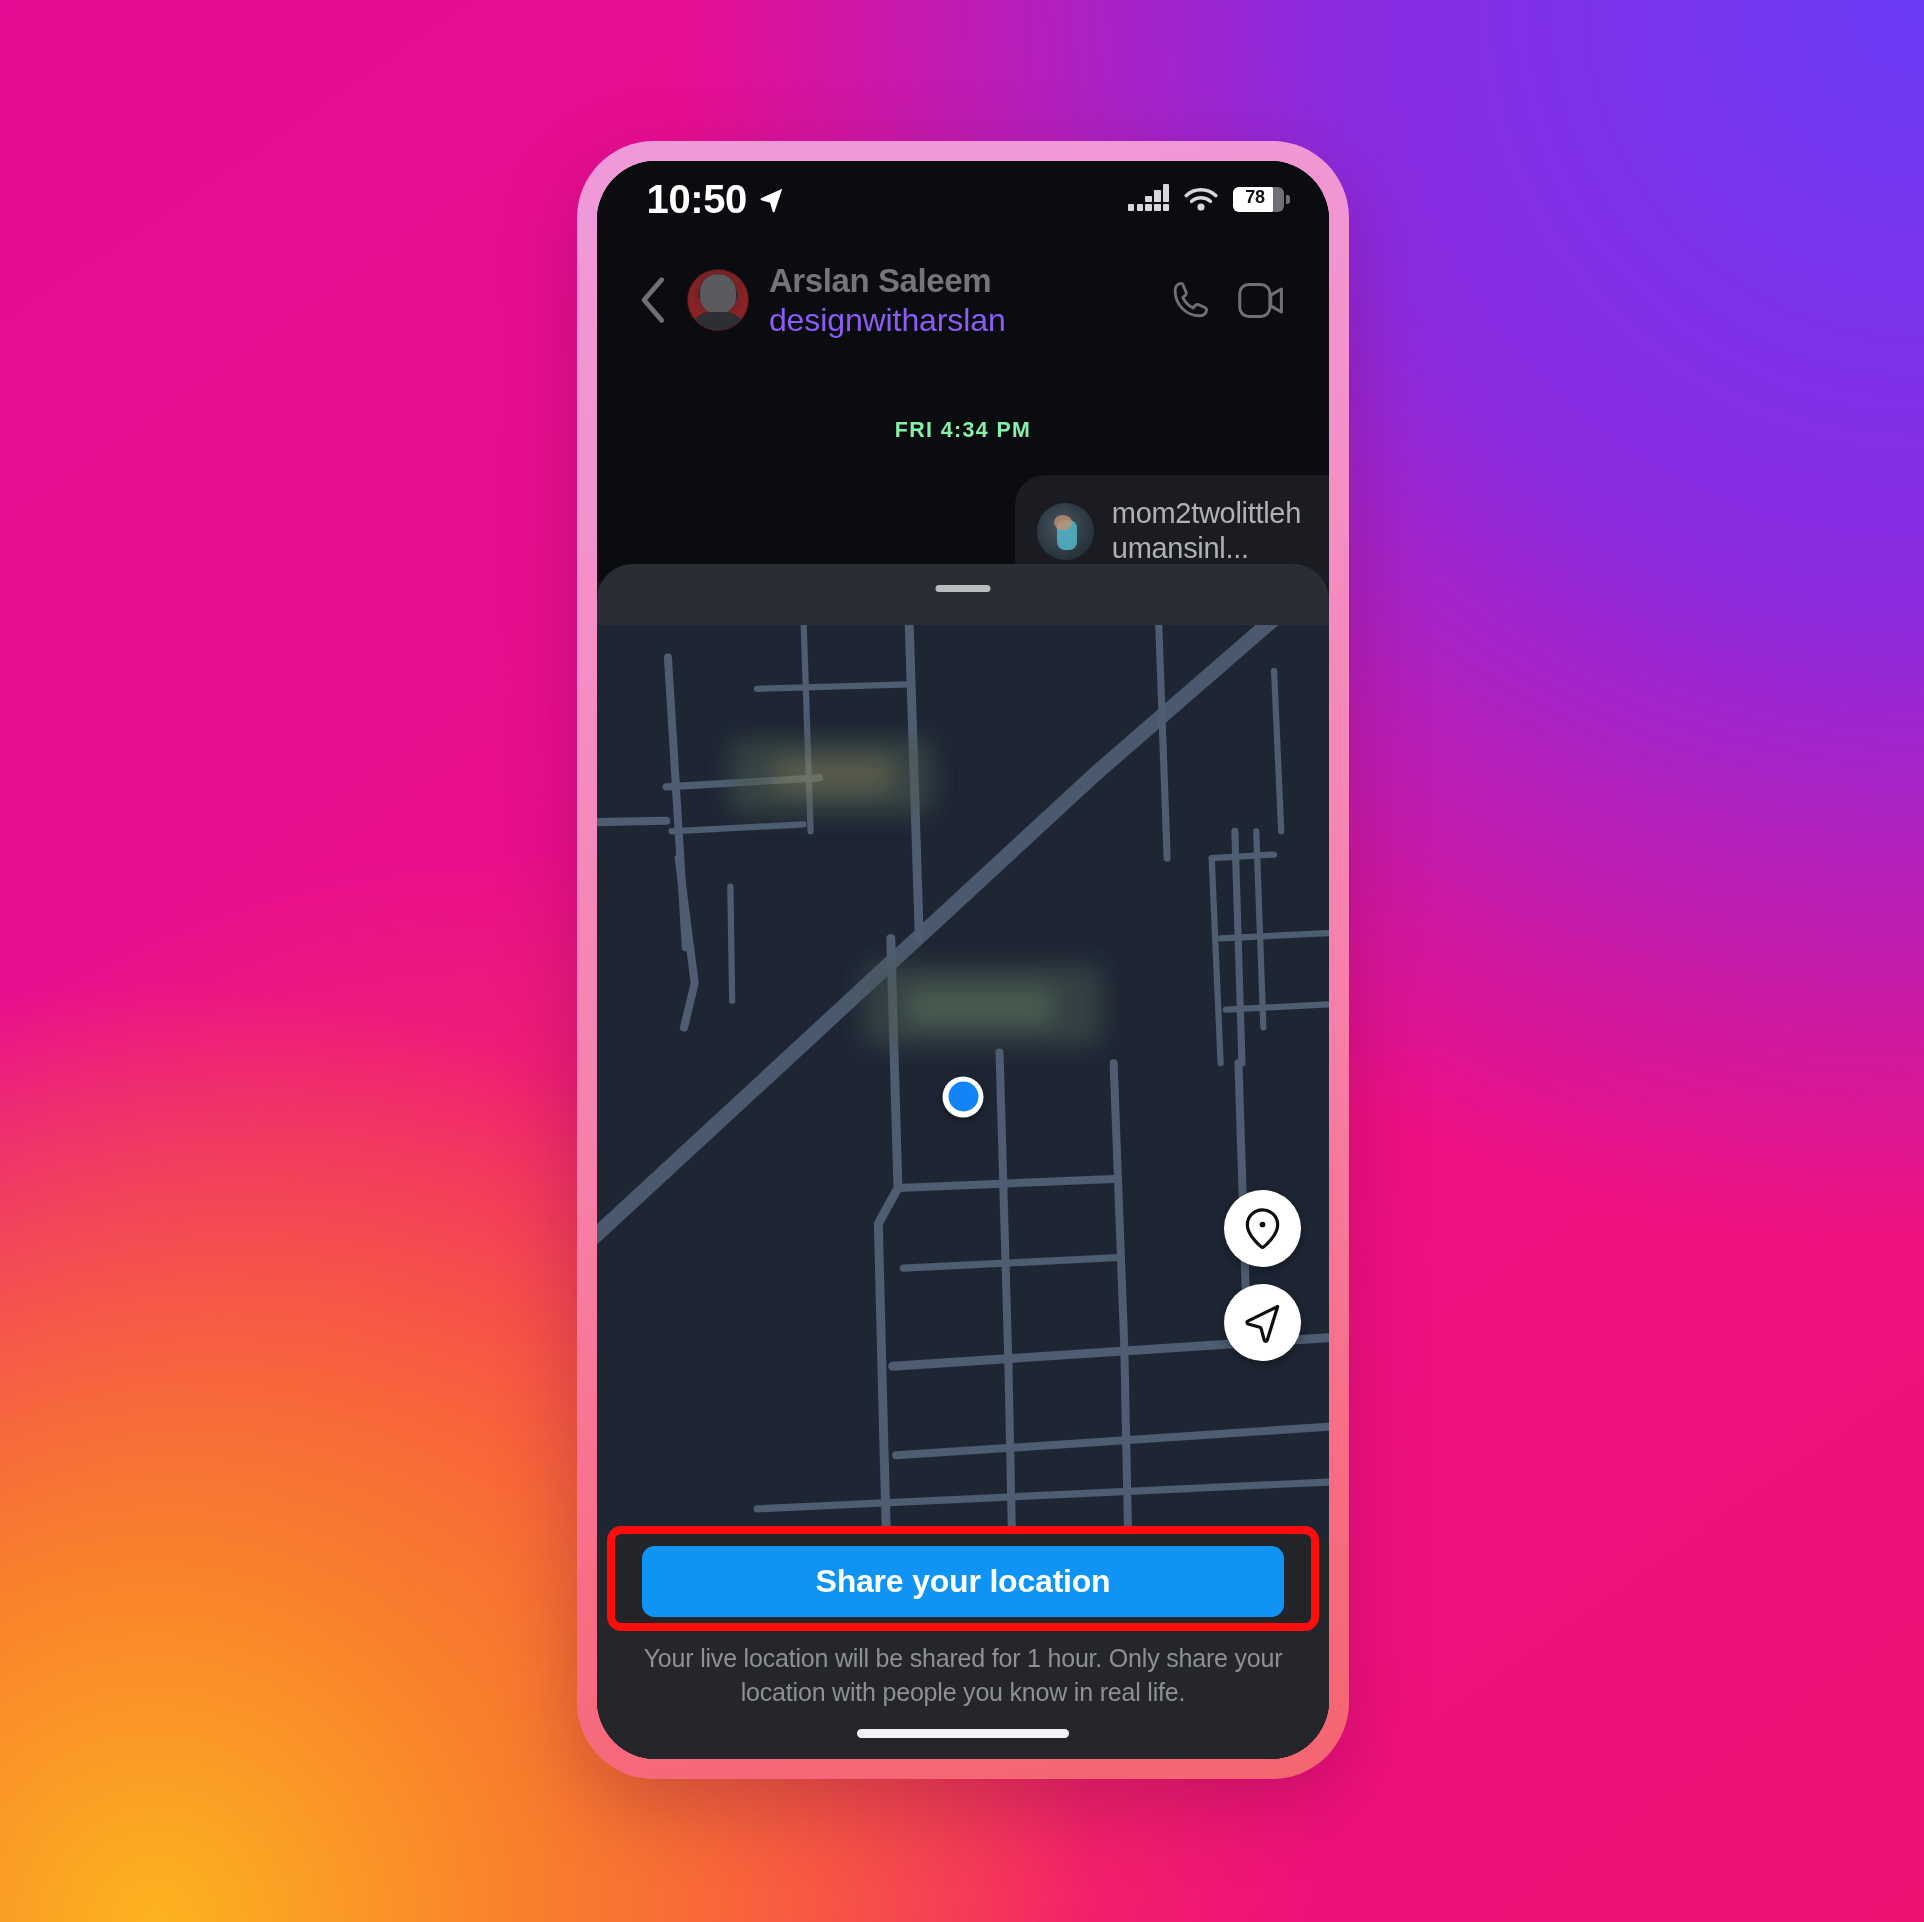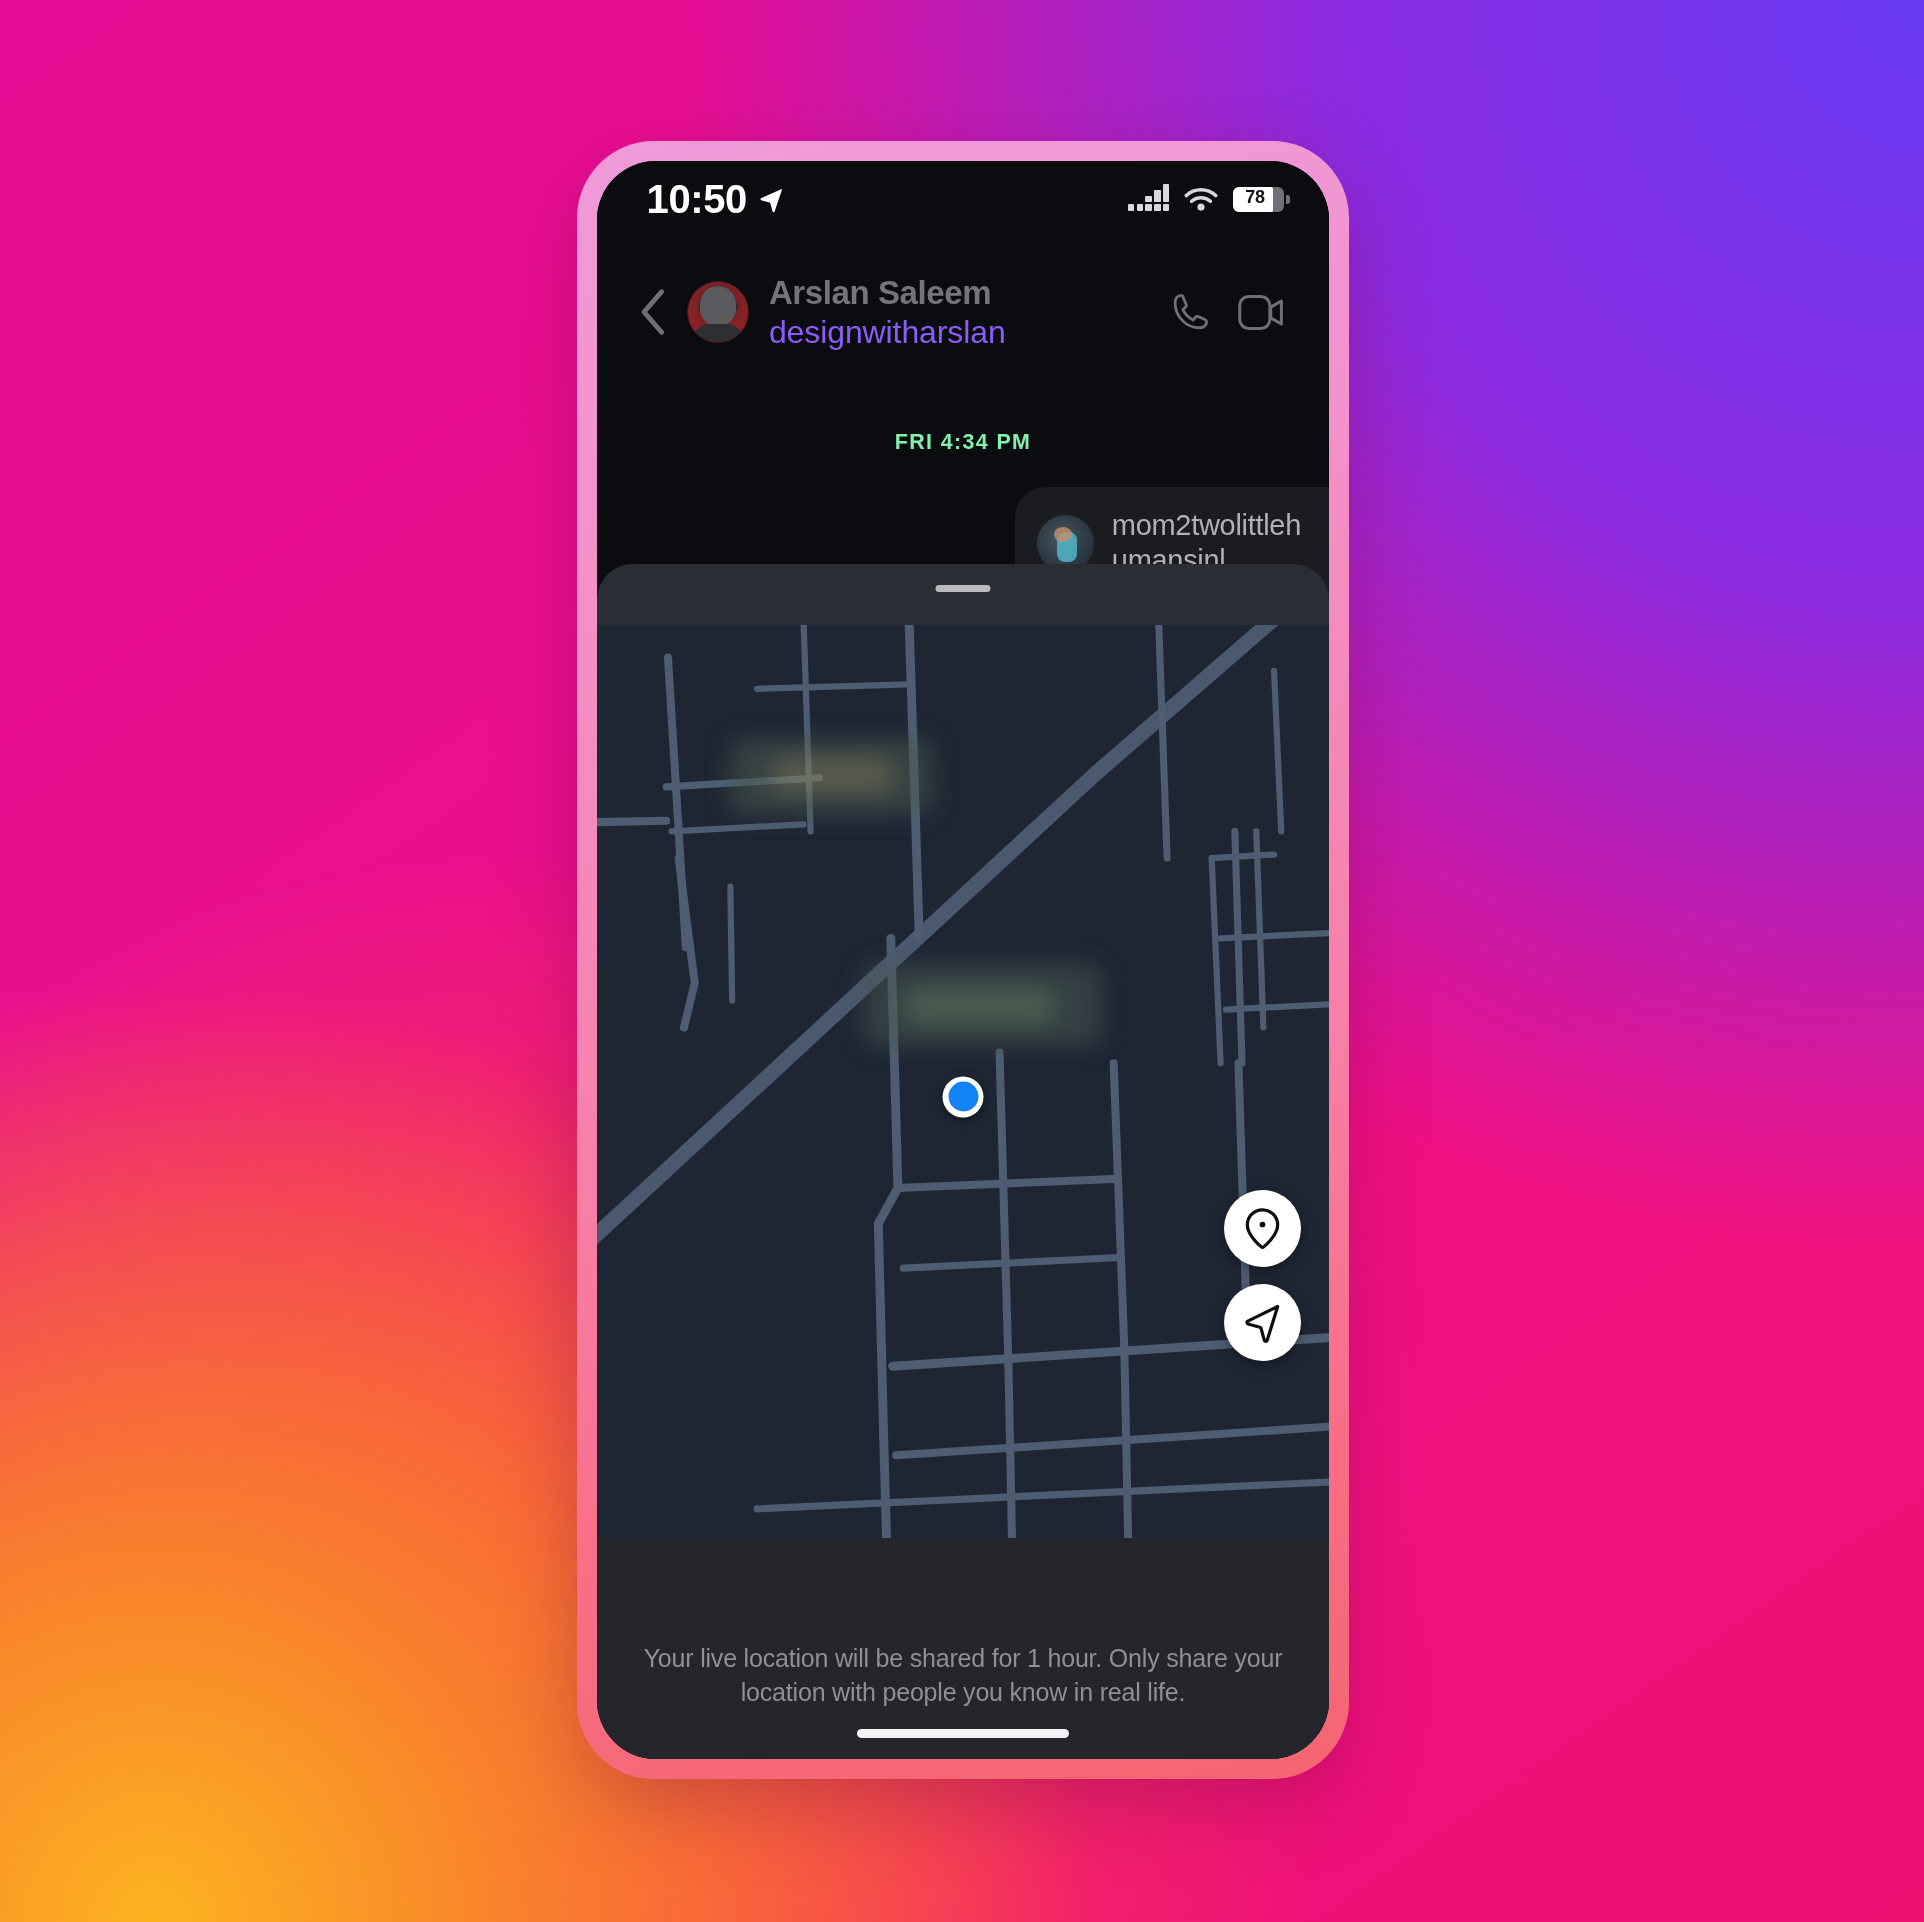--- a/index.html
+++ b/index.html
@@ -68,21 +68,21 @@
     font-size:18px; font-weight:bold; color:#111317;
     margin-right:8px; letter-spacing:-0.4px;
   }
   #battery-icon:after {
     content:''; position:absolute; right:-5.3px; top:8px;
     width:3.6px; height:9.8px; background:#6E7076; border-radius:0 2.7px 2.7px 0;
   }
 
   
   #chat-area {
-    position:absolute; top:12px; left:0; right:0; height:421px;
+    position:absolute; top:0; left:0; right:0; height:421px;
     background:#0B0C0F; z-index:20; overflow:hidden;
   }
   #chat-header {
     position:absolute; top:93px; left:0; right:0; height:93px;
     display:flex; align-items:center; padding:0 41px 0 30px;
   }
   #back-button {
     width:50px; height:50px; display:flex; align-items:center; justify-content:center;
     cursor:pointer; flex:0 0 auto;
   }
@@ -337,20 +337,25 @@
         </svg>
       </div>
 
       <div class="map-fab" id="recenter-fab">
         <svg width="41" height="41" viewBox="0 0 46 46" fill="none">
           <path d="M40 5L6.5 21.5c-1.4.7-1.2 2.8.3 3.2l13.3 3.6c.6.2 1.1.6 1.3 1.3l3.6 13.3c.4 1.5 2.5 1.7 3.2.3L40 5z" stroke="#0D0D0F" stroke-width="3.6" stroke-linejoin="round"></path>
         </svg>
       </div>
 
       <div id="bottom-panel">
+        <div id="share-highlight">
+          <div id="share-location-button">
+            <span id="share-location-label">Share your location</span>
+          </div>
+        </div>
         <div id="share-disclaimer">Your live location will be shared for 1 hour. Only share your location with people you know in real life.</div>
         <div id="home-indicator"></div>
       </div>
     </div>
 
     <div id="status-bar">
       <div class="status-left">
         <span id="status-time">10:50</span>
         <svg width="27" height="27" viewBox="0 0 30 30">
           <path d="M27 3L3.5 13.6c-1 .4-.9 1.9.2 2.2l9.1 2.5c.4.1.8.5.9.9l2.5 9.1c.3 1.1 1.8 1.2 2.2.2L27 3z" fill="#FFFFFF"></path>

